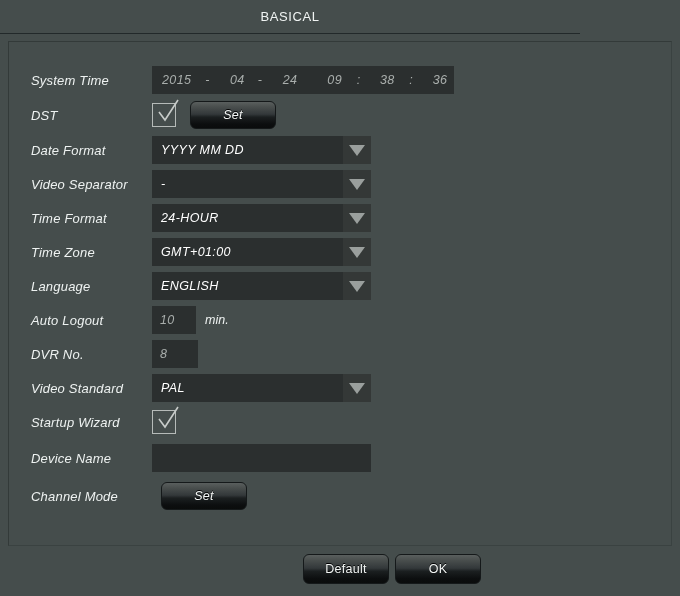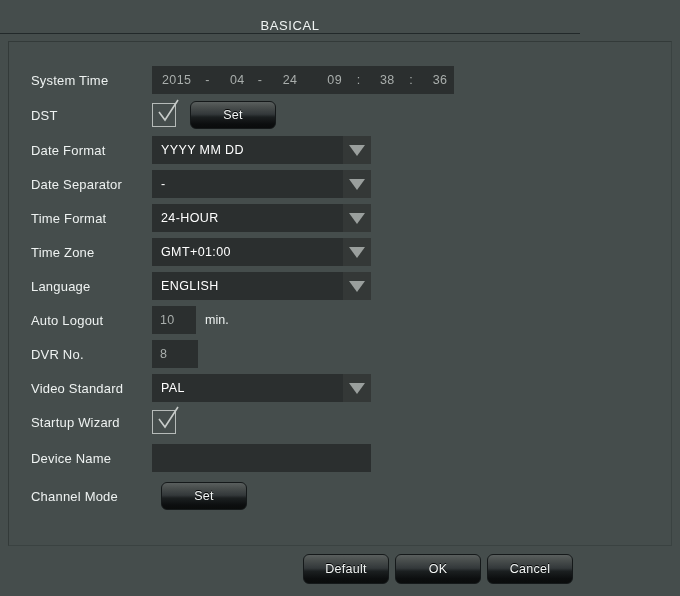--- a/index.html
+++ b/index.html
@@ -24,21 +24,21 @@
     box-sizing: border-box;
   }
 
   
   .titlebar {
     position: absolute;
     left: 0; top: 0;
     width: 580px;
     height: 33px;
     display: flex;
-    align-items: flex-end;
+    align-items: center;
     justify-content: center;
     border-bottom: 1px solid #22292a;
   }
   .title-text {
     font-size: 13px;
     letter-spacing: 0.6px;
     color: #f0f4f3;
   }
 
   
@@ -46,20 +46,21 @@
     position: absolute;
     left: 8px;
     top: 41px;
     width: 664px;
     height: 505px;
     border: 1px solid #3a4241;
     border-top-color: #333a39;
     border-left-color: #333a39;
     box-sizing: border-box;
     background: #454d4c;
+    font-style: italic;
   }
 
   
   .form {
     position: absolute;
     left: 0;
     top: 0;
     width: 664px;
   }
   .row {
@@ -280,21 +281,21 @@
         <div class="label">Date Format</div>
         <div class="control">
           <div class="select">
             <div class="sel-value">YYYY MM DD</div>
             <div class="arrow-box"></div>
           </div>
         </div>
       </div>
 
       <div class="row" style="top:125px;">
-        <div class="label">Date Separator</div>
+        <div class="label">Video Separator</div>
         <div class="control">
           <div class="select">
             <div class="sel-value">-</div>
             <div class="arrow-box"></div>
           </div>
         </div>
       </div>
 
       <div class="row" style="top:159px;">
         <div class="label">Time Format</div>
@@ -375,16 +376,15 @@
           <div class="btn btn-set">Set</div>
         </div>
       </div>
 
     </div>
   </div>
 
   <div class="buttonbar">
     <div class="btn btn-default">Default</div>
     <div class="btn btn-ok">OK</div>
-    <div class="btn btn-cancel">Cancel</div>
   </div>
 
 </div>
 
 </body></html>

